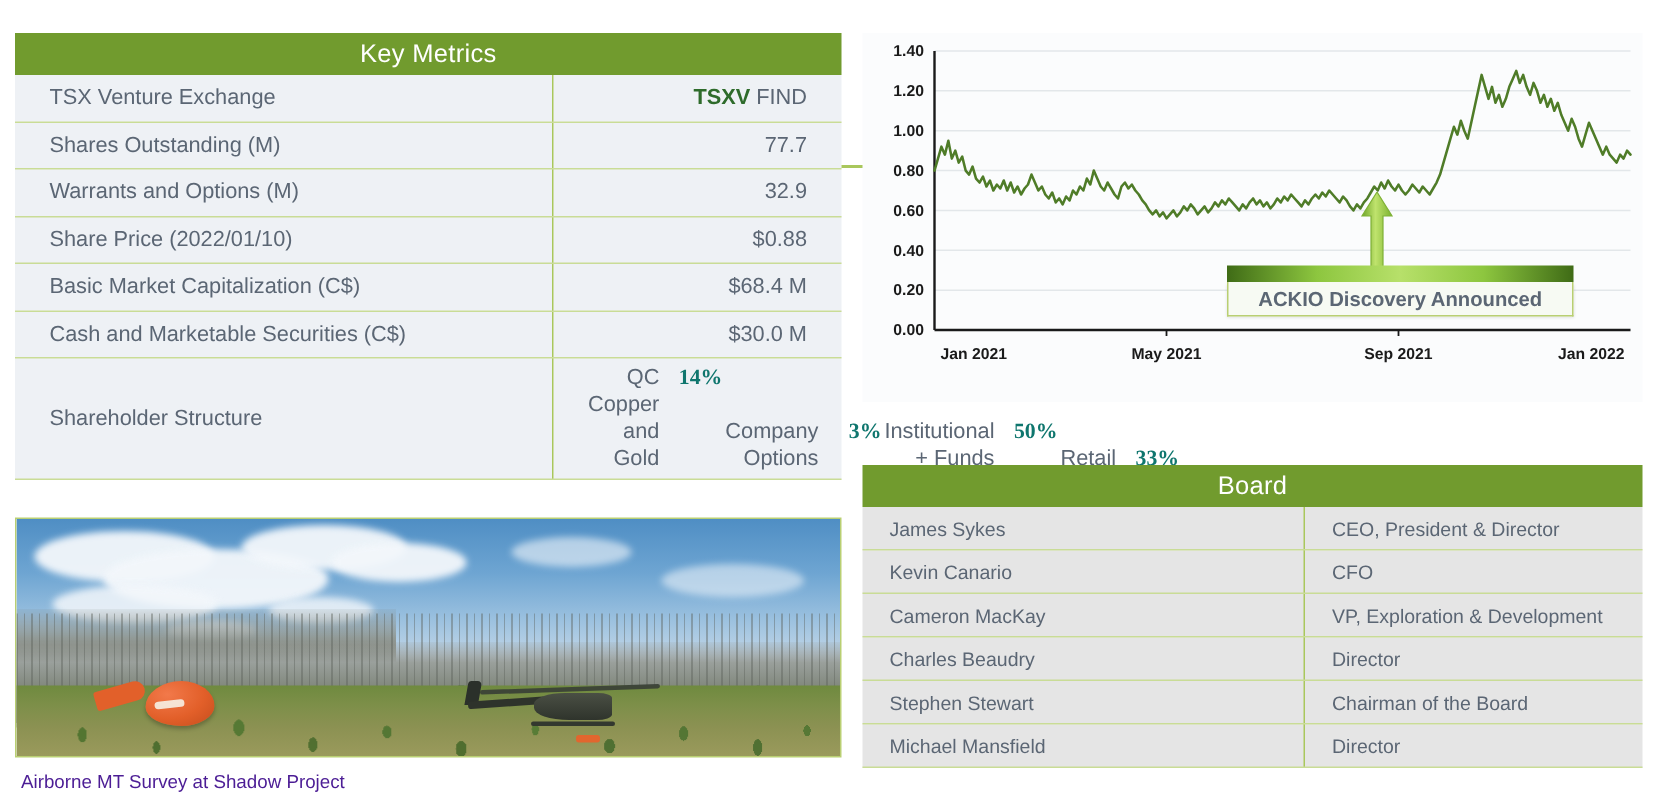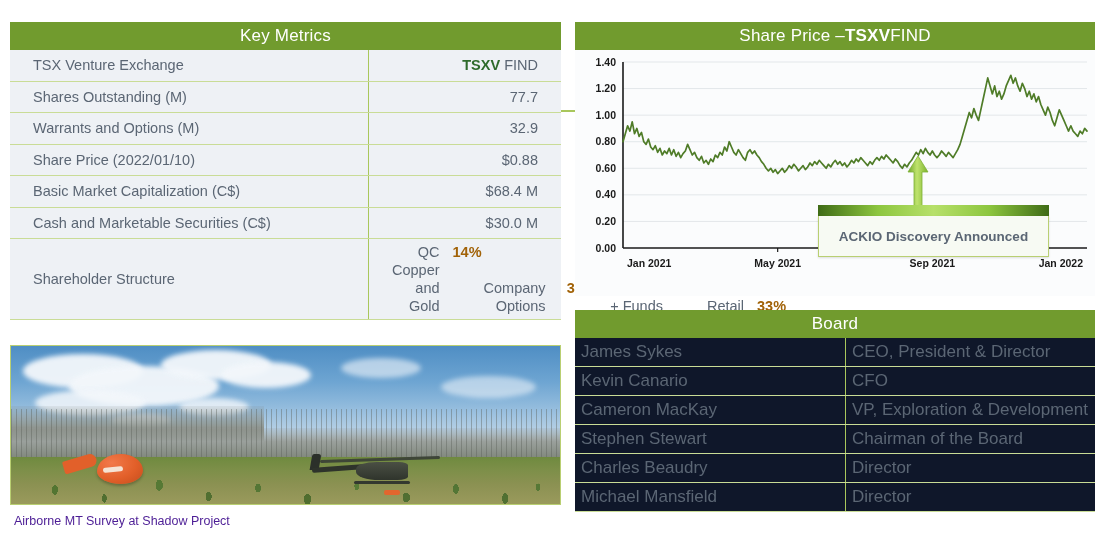--- a/index.html
+++ b/index.html
@@ -29,21 +29,21 @@
     padding:0 23px;height:30.5px;vertical-align:middle;
   }
   .km-table td.km-label{width:312px;border-right:1.5px solid #a9c75c;}
   .km-table td.km-value{text-align:right;}
   .km-table tr:last-child td{border-bottom:1.5px solid #c9dc96;}
   .tsxv{color:#2e6b2b;font-weight:bold;}
   .find{color:#5b6674;}
   .km-table tr.tall td{height:80px;}
   .ss-list{display:flex;flex-direction:row;gap:2px;align-items:flex-end;line-height:1.25;}
   .ss-row{display:flex;justify-content:flex-end;gap:8px;font-size:14.5px;}
-  .ss-row .pct{font-weight:bold;color:#a16207;min-width:34px;text-align:right;}
+  .ss-row .pct{font-weight:bold;color:#0f766e;min-width:34px;text-align:right;font-family:Liberation Serif, serif;}
 
   
   #photo-block{position:absolute;left:10px;top:345px;width:551px;}
   .photo{
     position:relative;width:551px;height:160px;overflow:hidden;
     border:1px solid #b9cf72;box-sizing:border-box;
   }
   .sky{
     position:absolute;left:0;top:0;width:100%;height:60%;
     background:linear-gradient(180deg,#4f8ec4 0%,#6ea5d2 38%,#9dc2e0 72%,#c6d9e8 100%);
@@ -146,35 +146,35 @@
   .chart-svg{display:block;}
   .tick-label{font-family:"Liberation Sans",sans-serif;font-size:10.5px;font-weight:bold;fill:#1a1a1a;}
   .callout{
     position:absolute;left:243px;top:155px;width:231px;height:40px;
   }
   .callout-bar{
     width:100%;height:11px;
     background:linear-gradient(90deg,#3f6b16 0%,#8dc63f 26%,#b7e06a 50%,#8dc63f 74%,#3f6b16 100%);
   }
   .callout-box{
-    width:100%;height:41px;box-sizing:border-box;
+    width:100%;height:23px;box-sizing:border-box;
     background:#f7faf3;border:1px solid #b9cf72;border-top:none;
     display:flex;align-items:center;justify-content:center;
     font-size:13.5px;font-weight:bold;color:#5b6674;
     box-shadow:0 1px 2px rgba(0,0,0,.12);
   }
   .arrow{position:absolute;left:332px;top:106px;width:22px;height:56px;}
 
   
   #board{position:absolute;left:575px;top:310px;width:520px;}
   #board .panel-header{height:28px;}
   .board-table{width:100%;border-collapse:collapse;table-layout:fixed;}
   .board-table td{
-    background:#0f172a;border-bottom:1.5px solid #c9dc96;
-    font-size:17px;color:#5b6674;padding:0 6px;height:28px;vertical-align:middle;
+    background:#e5e5e5;border-bottom:1.5px solid #c9dc96;
+    font-size:13px;color:#5b6674;padding:0 18px;height:28px;vertical-align:middle;
   }
   .board-table td.b-name{width:258px;border-right:1.5px solid #a9c75c;}
 </style>
 </head>
 <body>
 
 <div class="slide">
 
   <section id="key-metrics">
     <div class="panel-header">Key Metrics</div>
@@ -256,25 +256,20 @@
       <div class="heli-fin"></div>
       <div class="heli-tail"></div>
       <div class="heli-body"></div>
       <div class="heli-skid"></div>
       <div class="small-orange"></div>
     </figure>
     <div class="photo-caption">Airborne MT Survey at Shadow Project</div>
   </section>
 
   <section id="share-price">
-    <div class="panel-header">
-      <span>Share Price – </span>
-        <span class="b">TSXV</span>
-        <span> FIND</span>
-    </div>
     <div class="chart-area">
       <svg class="chart-svg" width="520" height="246" viewBox="0 0 520 246">
         <g id="grid-group">
             <line x1="48" x2="512" y1="171.42857142857142" y2="171.42857142857142" stroke="#e3e7ea" stroke-width="1"></line>
             <line x1="48" x2="512" y1="144.85714285714283" y2="144.85714285714283" stroke="#e3e7ea" stroke-width="1"></line>
             <line x1="48" x2="512" y1="118.28571428571428" y2="118.28571428571428" stroke="#e3e7ea" stroke-width="1"></line>
             <line x1="48" x2="512" y1="91.7142857142857" y2="91.7142857142857" stroke="#e3e7ea" stroke-width="1"></line>
             <line x1="48" x2="512" y1="65.14285714285714" y2="65.14285714285714" stroke="#e3e7ea" stroke-width="1"></line>
             <line x1="48" x2="512" y1="38.571428571428555" y2="38.571428571428555" stroke="#e3e7ea" stroke-width="1"></line>
             <line x1="48" x2="512" y1="12" y2="12" stroke="#e3e7ea" stroke-width="1"></line>
@@ -330,26 +325,26 @@
           </tr>
           <tr>
             <td class="b-name">Kevin Canario</td>
             <td>CFO</td>
           </tr>
           <tr>
             <td class="b-name">Cameron MacKay</td>
             <td>VP, Exploration &amp; Development</td>
           </tr>
           <tr>
+            <td class="b-name">Charles Beaudry</td>
+            <td>Director</td>
+          </tr>
+          <tr>
             <td class="b-name">Stephen Stewart</td>
             <td>Chairman of the Board</td>
-          </tr>
-          <tr>
-            <td class="b-name">Charles Beaudry</td>
-            <td>Director</td>
           </tr>
           <tr>
             <td class="b-name">Michael Mansfield</td>
             <td>Director</td>
           </tr>
         </tbody>
     </table>
   </section>
 
 </div>

